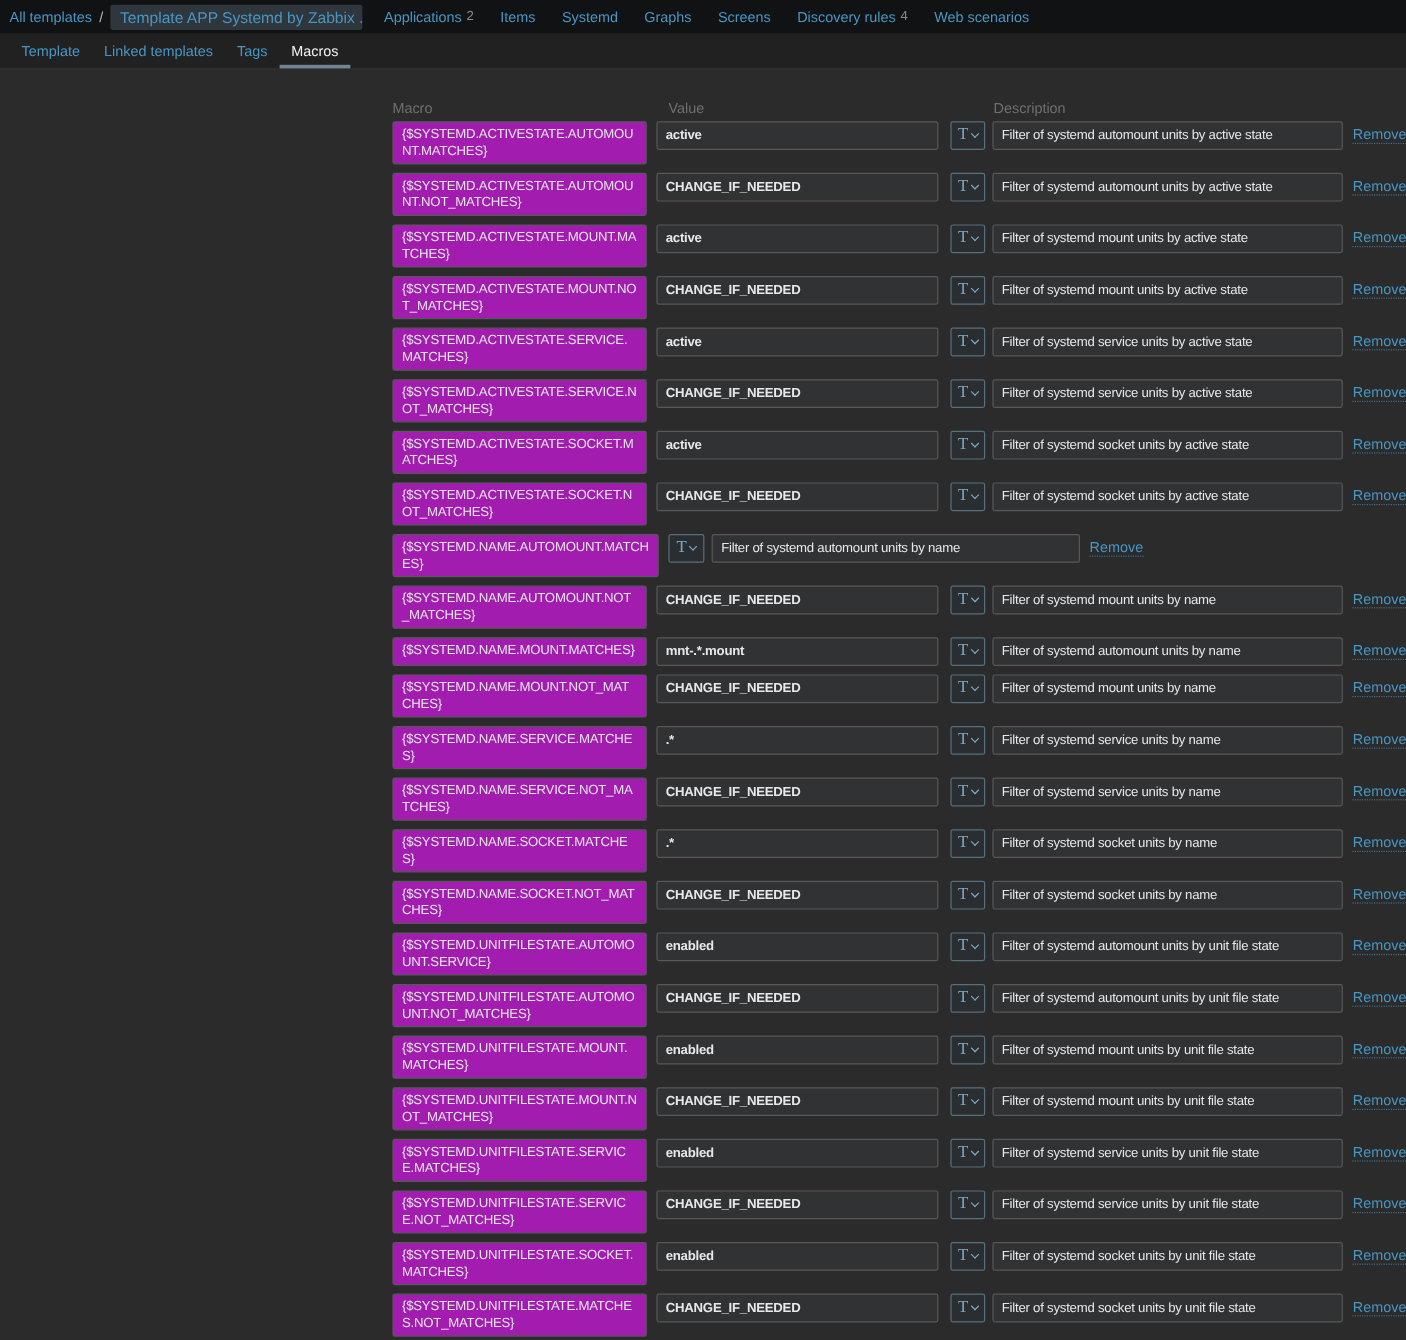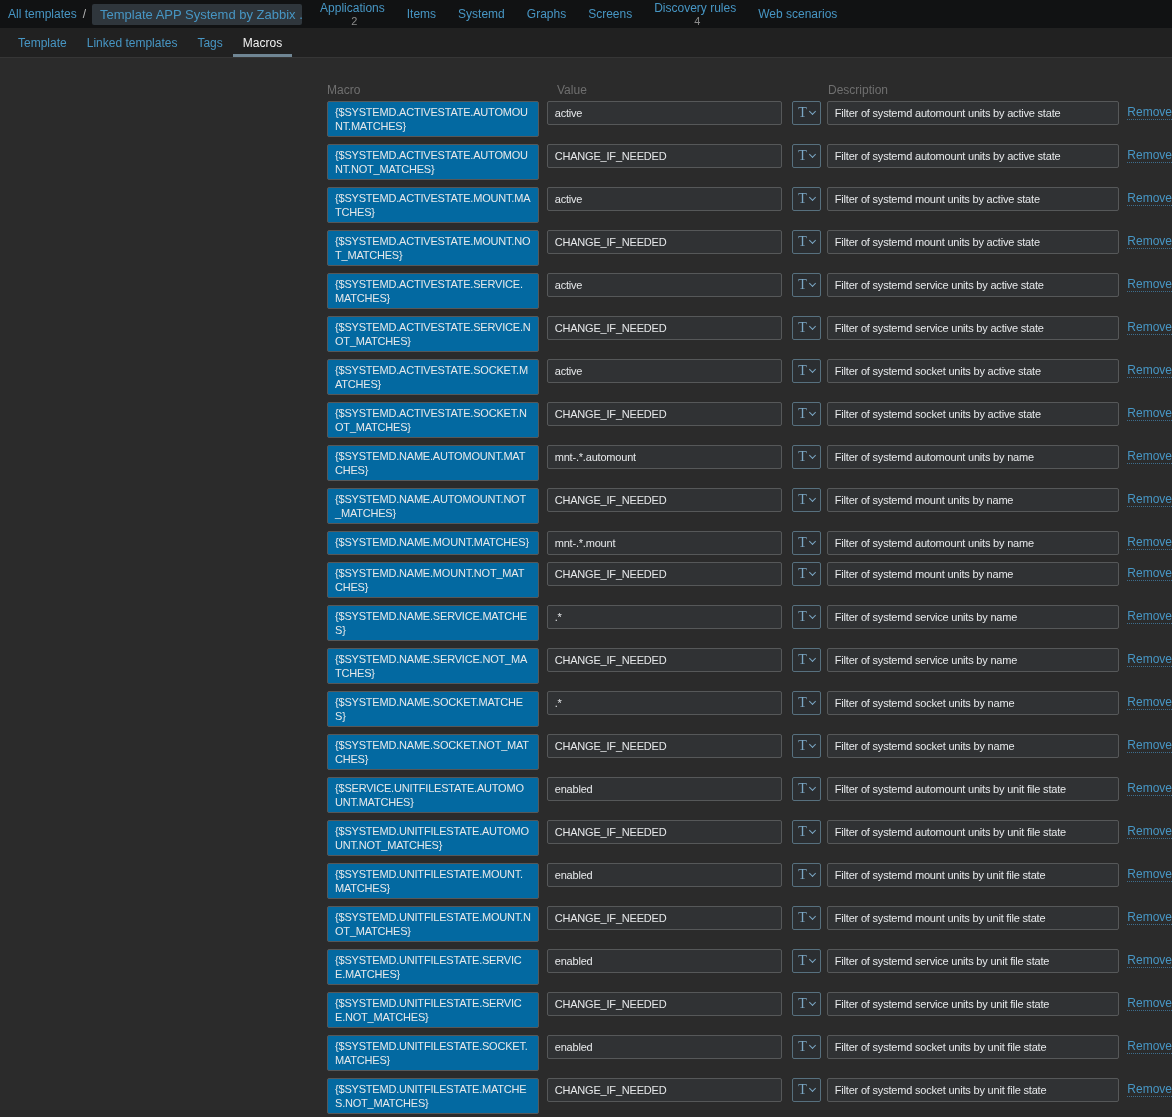--- a/index.html
+++ b/index.html
@@ -17,21 +17,21 @@
     padding:0 8px; font-size:12px; white-space:nowrap;text-align:center;
   }
   .link { color:#4796c4; text-decoration:none; cursor:pointer; }
   .crumb-sep { color:#b5b5b5; margin:0 6px; }
   .crumb-current {
     background:#2f363c; color:#4796c4;
     padding:3px 8px; border-radius:2px;
     font-size:13px; max-width:210px; overflow:hidden;
   }
   .topnav { display:flex; align-items:center; margin-left:18px; }
-  .nav-item { display:flex; align-items:center; margin-right:22px;flex-direction:column; }
+  .nav-item { display:flex; align-items:center; margin-right:22px; }
   .nav-count { color:#8a8a8a; margin-left:4px; font-size:11px; }
   
   .tabbar {
     height:30px; background:#212121;
     border-bottom:1px solid #363636;
     display:flex; align-items:stretch;
     padding-left:8px; font-size:12px;
   }
   .tab {
     display:flex; align-items:center;
@@ -58,34 +58,34 @@
   .toggle-btn + .toggle-btn { border-left:1px solid #6a6a6a; }
   
   .table-headers { display:flex; margin-top:12px; margin-bottom:4px; font-size:12px; color:#6f6f6f; }
   .th-macro { width:230px; }
   .th-value { width:271px; }
   .th-desc  { flex:1; }
   .rows { }
   .row { display:flex; align-items:flex-start; margin-bottom:7px; }
   .macro-box {
     width:222px; min-height:24px;
-    background:#0369a1; border:1px solid #565859; border-radius:2px;
+    background:#a21caf; border:1px solid #565859; border-radius:2px;
     padding:3px 7px; margin-right:8px;
     color:#e6e8ea; font-size:11px; line-height:14px;
     letter-spacing:-0.2px; word-break:break-all;
     cursor:text;
   }
   .value-input, .desc-input {
     height:24px;
     background:#303234; border:1px solid #565859; border-radius:2px;
     color:#e6e8ea; padding:0 7px;
     font-size:11px; letter-spacing:-0.2px; font-family:inherit;
     outline:none;
   }
-  .value-input { width:247px; margin-right:10px; }
+  .value-input { width:247px; margin-right:10px;font-weight:bold; }
   .desc-input  { width:307px; margin-right:8px; }
   .type-btn {
     width:30px; height:24px;
     background:#2b2e31; border:1px solid #57707e; border-radius:2px;
     display:flex; align-items:center; justify-content:center;
     margin-right:6px; cursor:pointer; padding:0;
   }
   .type-t {
     color:#7ba7c4; font-family:"Liberation Serif", serif;
     font-size:14px; line-height:1;
@@ -234,21 +234,20 @@
     <button class="type-btn">
       <span class="type-t">T</span>
       <span class="chev"></span>
     </button>
     <input class="desc-input" value="Filter of systemd socket units by active state" style="">
     <a class="remove-link">Remove</a>
   </div>
 
   <div class="row">
     <div class="macro-box">{$SYSTEMD.NAME.AUTOMOUNT.MATCHES}</div>
-    <input class="value-input" value="mnt-.*.automount" style="">
     <button class="type-btn">
       <span class="type-t">T</span>
       <span class="chev"></span>
     </button>
     <input class="desc-input" value="Filter of systemd automount units by name" style="">
     <a class="remove-link">Remove</a>
   </div>
 
   <div class="row">
     <div class="macro-box">{$SYSTEMD.NAME.AUTOMOUNT.NOT_MATCHES}</div>
@@ -321,21 +320,21 @@
     <input class="value-input" value="CHANGE_IF_NEEDED" style="">
     <button class="type-btn">
       <span class="type-t">T</span>
       <span class="chev"></span>
     </button>
     <input class="desc-input" value="Filter of systemd socket units by name" style="">
     <a class="remove-link">Remove</a>
   </div>
 
   <div class="row">
-    <div class="macro-box">{$SERVICE.UNITFILESTATE.AUTOMOUNT.MATCHES}</div>
+    <div class="macro-box">{$SYSTEMD.UNITFILESTATE.AUTOMOUNT.SERVICE}</div>
     <input class="value-input" value="enabled" style="">
     <button class="type-btn">
       <span class="type-t">T</span>
       <span class="chev"></span>
     </button>
     <input class="desc-input" value="Filter of systemd automount units by unit file state" style="">
     <a class="remove-link">Remove</a>
   </div>
 
   <div class="row">

